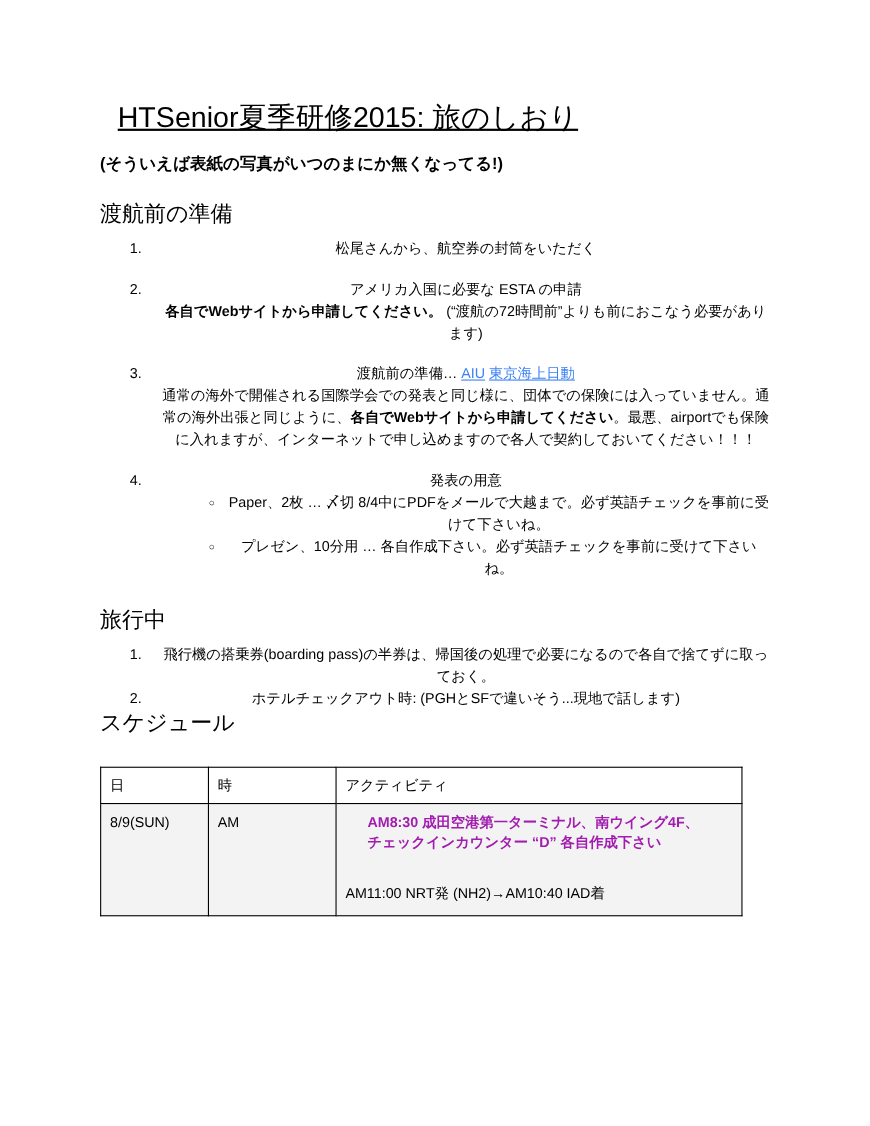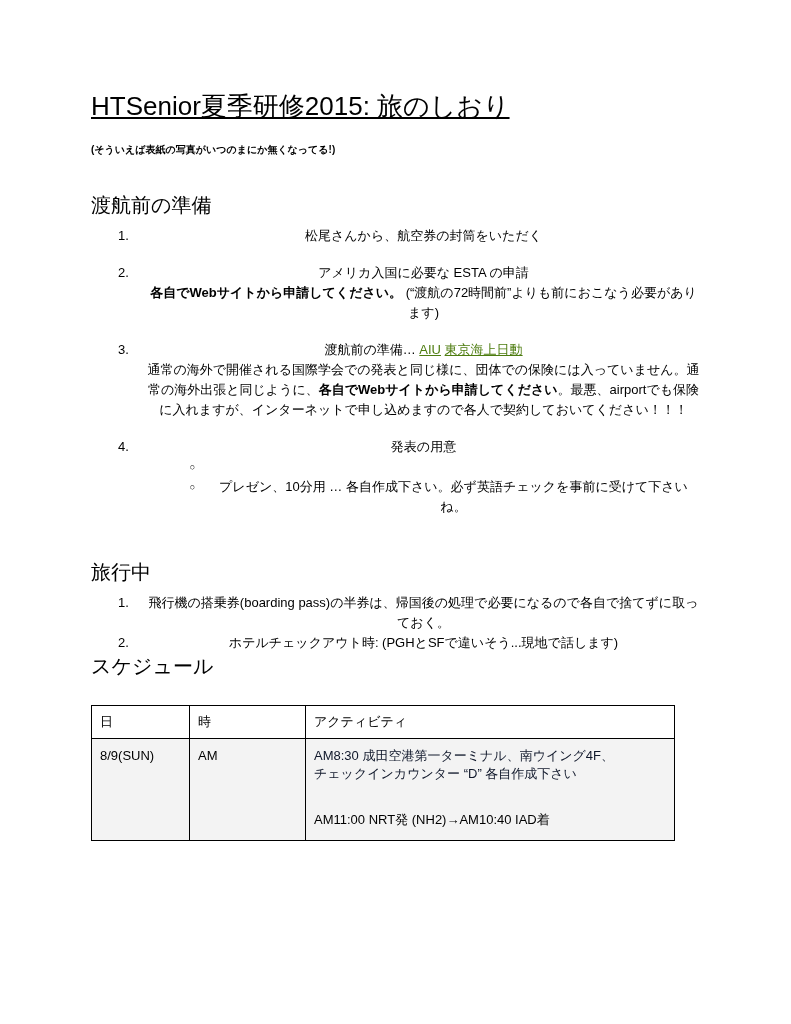--- a/index.html
+++ b/index.html
@@ -6,72 +6,72 @@
   body {
     width: 791px; height: 1024px;
     background: #ffffff;
     font-family: "Liberation Sans", sans-serif;
     color: #000000;
     overflow: hidden;
   }
   .page { padding: 0 91px; box-sizing: border-box; }
 
   .doc-title {
-    margin: 90px 0 0 0;
+    margin: 90px 0 0 16px;
     font-size: 26px; font-weight: 400;
     line-height: 33px;
     text-decoration: underline;
   }
   .doc-subtitle {
     margin: 17px 0 0 0;
-    font-size: 10px; font-weight: 700;
+    font-size: 15px; font-weight: 700;
     line-height: 20px;
   }
   .section-heading {
     margin: 0;
     font-size: 20px; font-weight: 400;
     line-height: 26px;
   }
-  .h-prep { margin-top: 32px; }
-  .h-during { margin-top: 42px; }
+  .h-prep { margin-top: 22px; }
+  .h-during { margin-top: 24px; }
   .h-schedule { }
 
   .list { margin-top: 8px; font-size: 13px; line-height: 20px; }
   .list-item { display: flex; }
   .gap { margin-bottom: 17px; }
   .marker { flex: 0 0 56px; padding-left: 27px; box-sizing: border-box; }
   .li-body { flex: 1; text-align: center; }
 
   .sub-item { display: flex; }
   .sub-marker {
     flex: 0 0 60px; padding-left: 31px; box-sizing: border-box;
     font-size: 9px; line-height: 20px;
   }
   .sub-body { flex: 1; }
 
   .bold { font-weight: 700; }
-  .doc-link { color: #4d7c0f; text-decoration: underline; }
+  .doc-link { color: #3b82f6; text-decoration: underline; }
 
   .schedule-table {
     border-collapse: collapse;
     table-layout: fixed;
     width: 583px;
     margin-top: 26px;
   }
   .schedule-table td {
     border: 1px solid #000000;
     padding: 8px;
     font-size: 13px;
     vertical-align: top;
     line-height: 16px;
     overflow: hidden;
   }
   .head-row td { background: #ffffff; height: 16px; }
   .data-row td { background: #f3f3f3; height: 85px; line-height: 18px; }
-  .act-highlight { color: #0f172a; font-weight: 400; }
+  .act-highlight { color: #a21caf; font-weight: 700; margin-left: 20px; }
   .act-normal { margin-top: 28px; }
 </style>
 </head>
 <body>
 
 <div class="page">
 
   <h1 class="doc-title">HTSenior夏季研修2015: 旅のしおり</h1>
 
   <p class="doc-subtitle">(そういえば表紙の写真がいつのまにか無くなってる!)</p>
@@ -102,20 +102,21 @@
         <span>通常の海外で開催される国際学会での発表と同じ様に、団体での保険には入っていません。通常の海外出張と同じように、</span><span class="bold">各自でWebサイトから申請してください</span><span>。最悪、airportでも保険に入れますが、インターネットで申し込めますので各人で契約しておいてください！！！</span>
       </div>
     </div>
 
     <div class="list-item">
       <span class="marker">4.</span>
       <div class="li-body">
         <span>発表の用意</span>
         <div class="sub-item">
           <span class="sub-marker">○</span>
+          <div class="sub-body">Paper、2枚 … 〆切 8/4中にPDFをメールで大越まで。必ず英語チェックを事前に受けて下さいね。</div>
         </div>
         <div class="sub-item">
           <span class="sub-marker">○</span>
           <div class="sub-body">プレゼン、10分用 … 各自作成下さい。必ず英語チェックを事前に受けて下さいね。</div>
         </div>
       </div>
     </div>
 
   </div>
 

